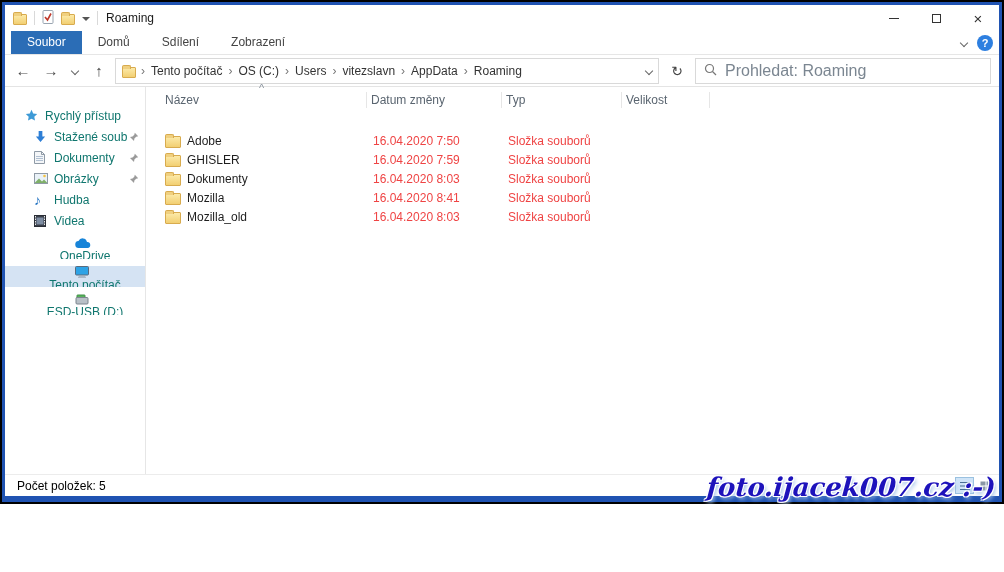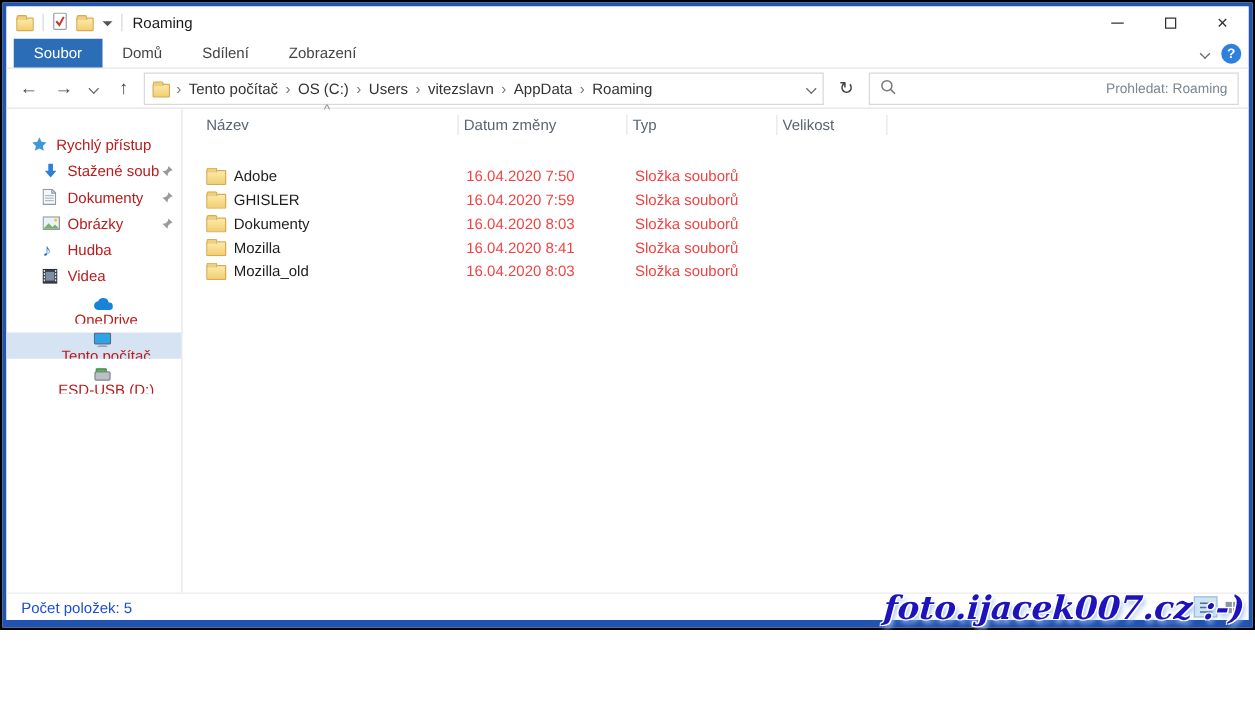--- a/index.html
+++ b/index.html
@@ -51,51 +51,51 @@
   .nav-arrow.dim { color:#999; font-size:11px; width:16px; }
   .addr-box { flex:1 1 auto; height:26px; border:1px solid #d9d9d9; display:flex; align-items:center;
               padding:0 6px; gap:5px; max-width:548px; }
   .crumb { color:#333; padding:0 1px; white-space:nowrap; cursor:default; }
   .crumb-sep { color:#777; font-size:12px; }
   .addr-spacer { flex:1 1 auto; }
   .refresh-btn { width:28px; height:24px; display:flex; align-items:center; justify-content:center;
                  font-size:14px; color:#444; }
   .search-box { width:296px; height:26px; border:1px solid #d9d9d9; display:flex; align-items:center;
                 padding:0 8px; gap:8px; flex:0 0 auto; }
-  .search-box input { border:none; outline:none; flex:1; font-family:inherit; font-size:11px; color:#14532d;text-align:right; }
+  .search-box input { border:none; outline:none; flex:1; font-family:inherit; font-size:16px; color:#14532d; }
   .search-box input::placeholder { color:#7b8691; opacity:1; }
 
   
   .main { flex:1 1 auto; display:flex; min-height:0; }
   .sidebar { width:141px; flex:0 0 auto; padding-top:18px; border-right:1px solid #e6e6e6; overflow:hidden; }
   .nav-item { display:flex; align-items:center; height:21px; padding-left:20px; cursor:default; }
   .nav-item.lvl1 { padding-left:29px; }
   .nav-item.grp { margin-top:7px;flex-direction:column; }
   .nav-item.selected { background:#d5e3f3; }
   .nicon { width:20px; display:flex; align-items:center; justify-content:flex-start; flex:0 0 auto; }
-  .nlabel { flex:1 1 auto; white-space:nowrap; overflow:hidden; color:#b91c1c; }
+  .nlabel { flex:1 1 auto; white-space:nowrap; overflow:hidden; color:#0f766e; }
   .pin { width:14px; margin-right:6px; display:flex; justify-content:flex-end; }
   .music-glyph { font-size:14px; color:#1d6fc0; line-height:1; }
 
   .files { flex:1 1 auto; padding-left:15px; position:relative; min-width:0; }
   .fl-header { display:grid; grid-template-columns:206px 135px 120px 88px; height:22px; align-items:center;
                color:#5a6570; position:relative; margin-top:2px; }
   .fl-header .hcell { padding:0 6px 0 4px; border-right:1px solid #e6e6e6; height:16px; line-height:16px;
                cursor:default; white-space:nowrap; }
   .sort-caret { position:absolute; top:-7px; left:98px; color:#8a949e; font-size:11px; }
   .fl-rows { margin-top:20px; }
   .fl-row { display:grid; grid-template-columns:206px 135px 120px 88px; height:19px; align-items:center;
             cursor:default; }
   .name-cell { display:flex; align-items:center; gap:6px; padding-left:4px; overflow:hidden; }
   .name-cell .nm { color:#1e1e1e; white-space:nowrap; }
   .cell { color:#ef4444; padding-left:6px; white-space:nowrap; }
 
   
   .statusbar { height:22px; flex:0 0 auto; border-top:1px solid #ececec; display:flex; align-items:center;
-               padding:0 4px 0 12px; color:#1d4ed8; position:relative; }
+               padding:0 4px 0 12px; color:#000000; position:relative; }
   .view-btns { position:absolute; right:4px; top:2px; display:flex; gap:2px; }
   .view-btn { width:19px; height:17px; display:flex; align-items:center; justify-content:center;
               border:1px solid transparent; }
   .view-btn.active { background:#cfe4f7; border-color:#9ac1e0; }
 
   
   .watermark { position:absolute; right:8px; bottom:2px; z-index:20;
                font-family:"DejaVu Serif", serif; font-style:italic; font-weight:bold;
                font-size:26px; color:#1d12bb; transform:skewX(-4deg); white-space:nowrap;
                text-shadow:1px 1px 0 #fff, -1px -1px 0 #fff, 1px -1px 0 #fff, -1px 1px 0 #fff,

